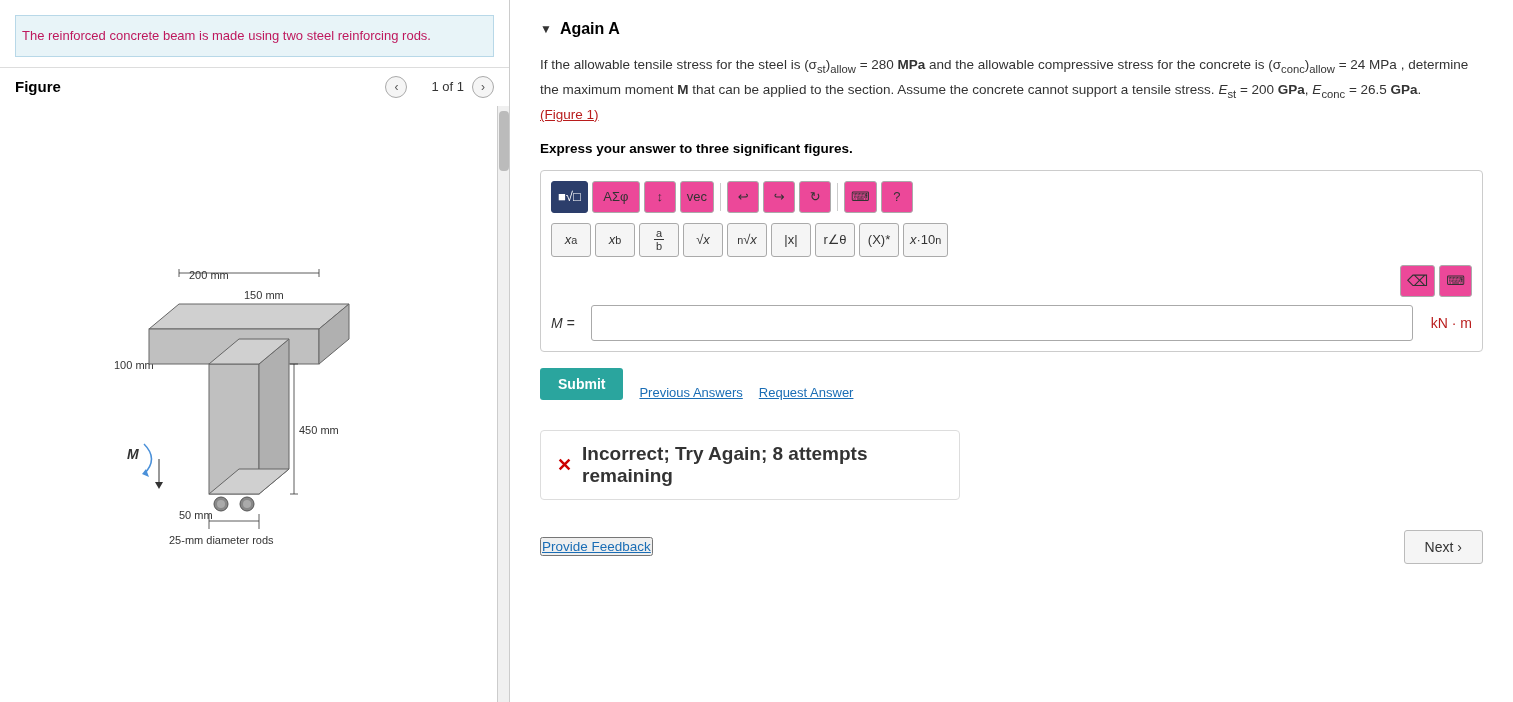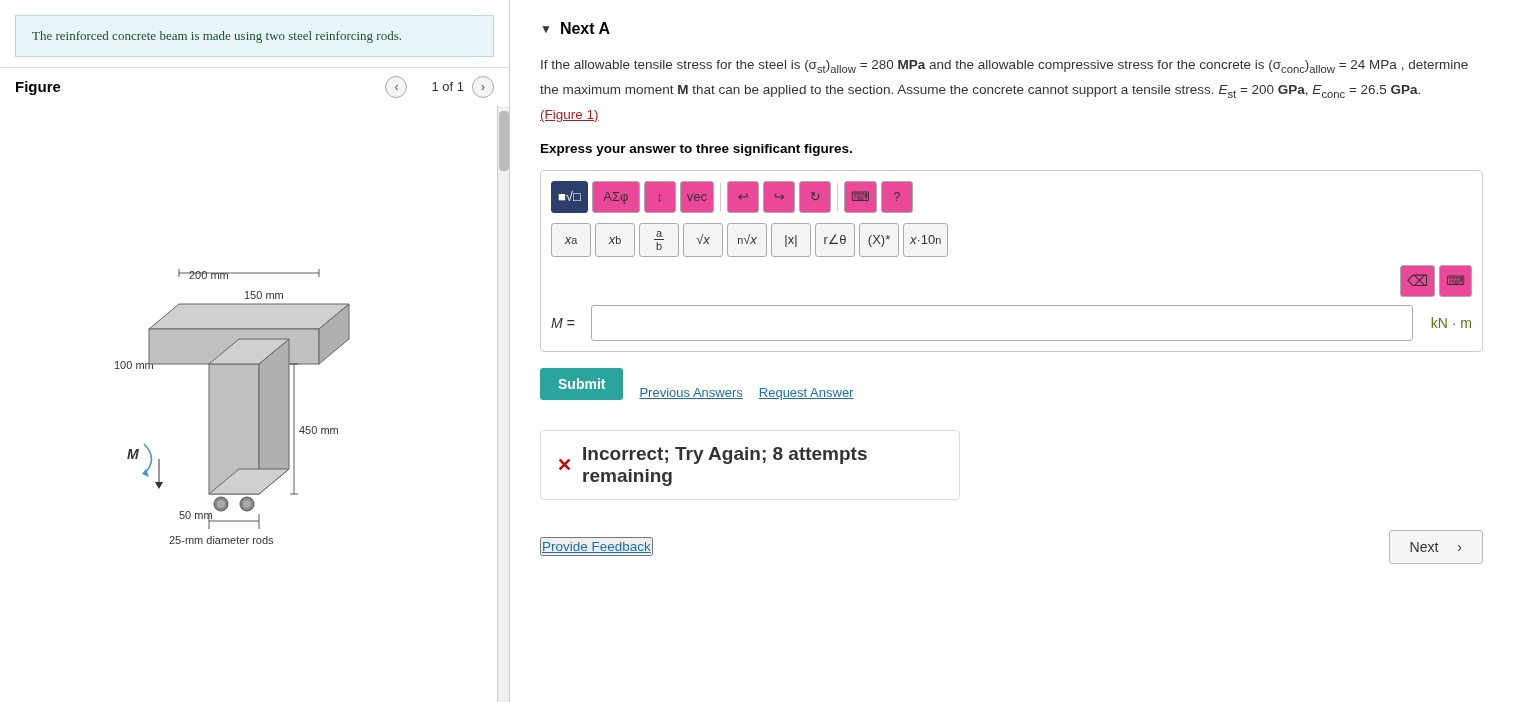--- a/index.html
+++ b/index.html
@@ -20,25 +20,24 @@
       display: flex;
       flex-direction: column;
       height: 100%;
       overflow: hidden;
     }
 
     .info-box {
       background: #e8f4f8;
       border: 1px solid #b8d8e8;
       margin: 15px 15px 10px 15px;
-      padding: 10px 16px;
+      padding: 10px 6px;
       font-size: 13px;
-      color: #14532d;
+      color: #be185d;
       line-height: 1.5;
-      font-family: Liberation Serif, serif;
     }
 
     .figure-header {
       display: flex;
       align-items: center;
       justify-content: space-between;
       padding: 8px 15px;
       border-top: 1px solid #ddd;
       margin-top: auto;
     }
@@ -241,21 +240,21 @@
       height: 36px;
       border: 1px solid #aaa;
       border-radius: 3px;
       padding: 0 8px;
       font-size: 14px;
       outline: none;
     }
 
     .unit-label {
       font-size: 14px;
-      color: #4d7c0f;
+      color: #b91c1c;
       white-space: nowrap;
       padding-left: 8px;
     }
 
     
     .action-row {
       display: flex;
       align-items: flex-end;
       gap: 16px;
       margin-bottom: 30px;
@@ -324,21 +323,21 @@
 
     .next-btn {
       background: #f5f5f5;
       border: 1px solid #bbb;
       border-radius: 3px;
       padding: 8px 20px;
       font-size: 14px;
       cursor: pointer;
       display: flex;
       align-items: center;
-      gap: 19px;
+      gap: 4px;
       color: #333;
     }
 
     .left-panel-inner {
       display: flex;
       flex-direction: column;
       height: 100%;
     }
 
     .figure-body {
@@ -424,21 +423,21 @@
         <div class="scroll-thumb"></div>
       </div>
     </div>
   </div>
 </div>
 
 <div class="right-panel">
 
   <div class="part-header">
     <span class="collapse-arrow">▼</span>
-    <span class="part-title">Next A</span>
+    <span class="part-title">Again A</span>
   </div>
 
   <div class="problem-text">
     If the allowable tensile stress for the steel is (σ<sub>st</sub>)<sub>allow</sub> = 280 <strong>MPa</strong> and the allowable compressive stress for the concrete is
     (σ<sub>conc</sub>)<sub>allow</sub> = 24 MPa , determine the maximum moment <strong>M</strong> that can be applied to the section. Assume the concrete cannot
     support a tensile stress. <em>E</em><sub>st</sub> = 200 <strong>GPa</strong>, <em>E</em><sub>conc</sub> = 26.5 <strong>GPa</strong>.<br>
     <a class="figure-link">(Figure 1)</a>
   </div>
 
   <div class="express-label">Express your answer to three significant figures.</div>

